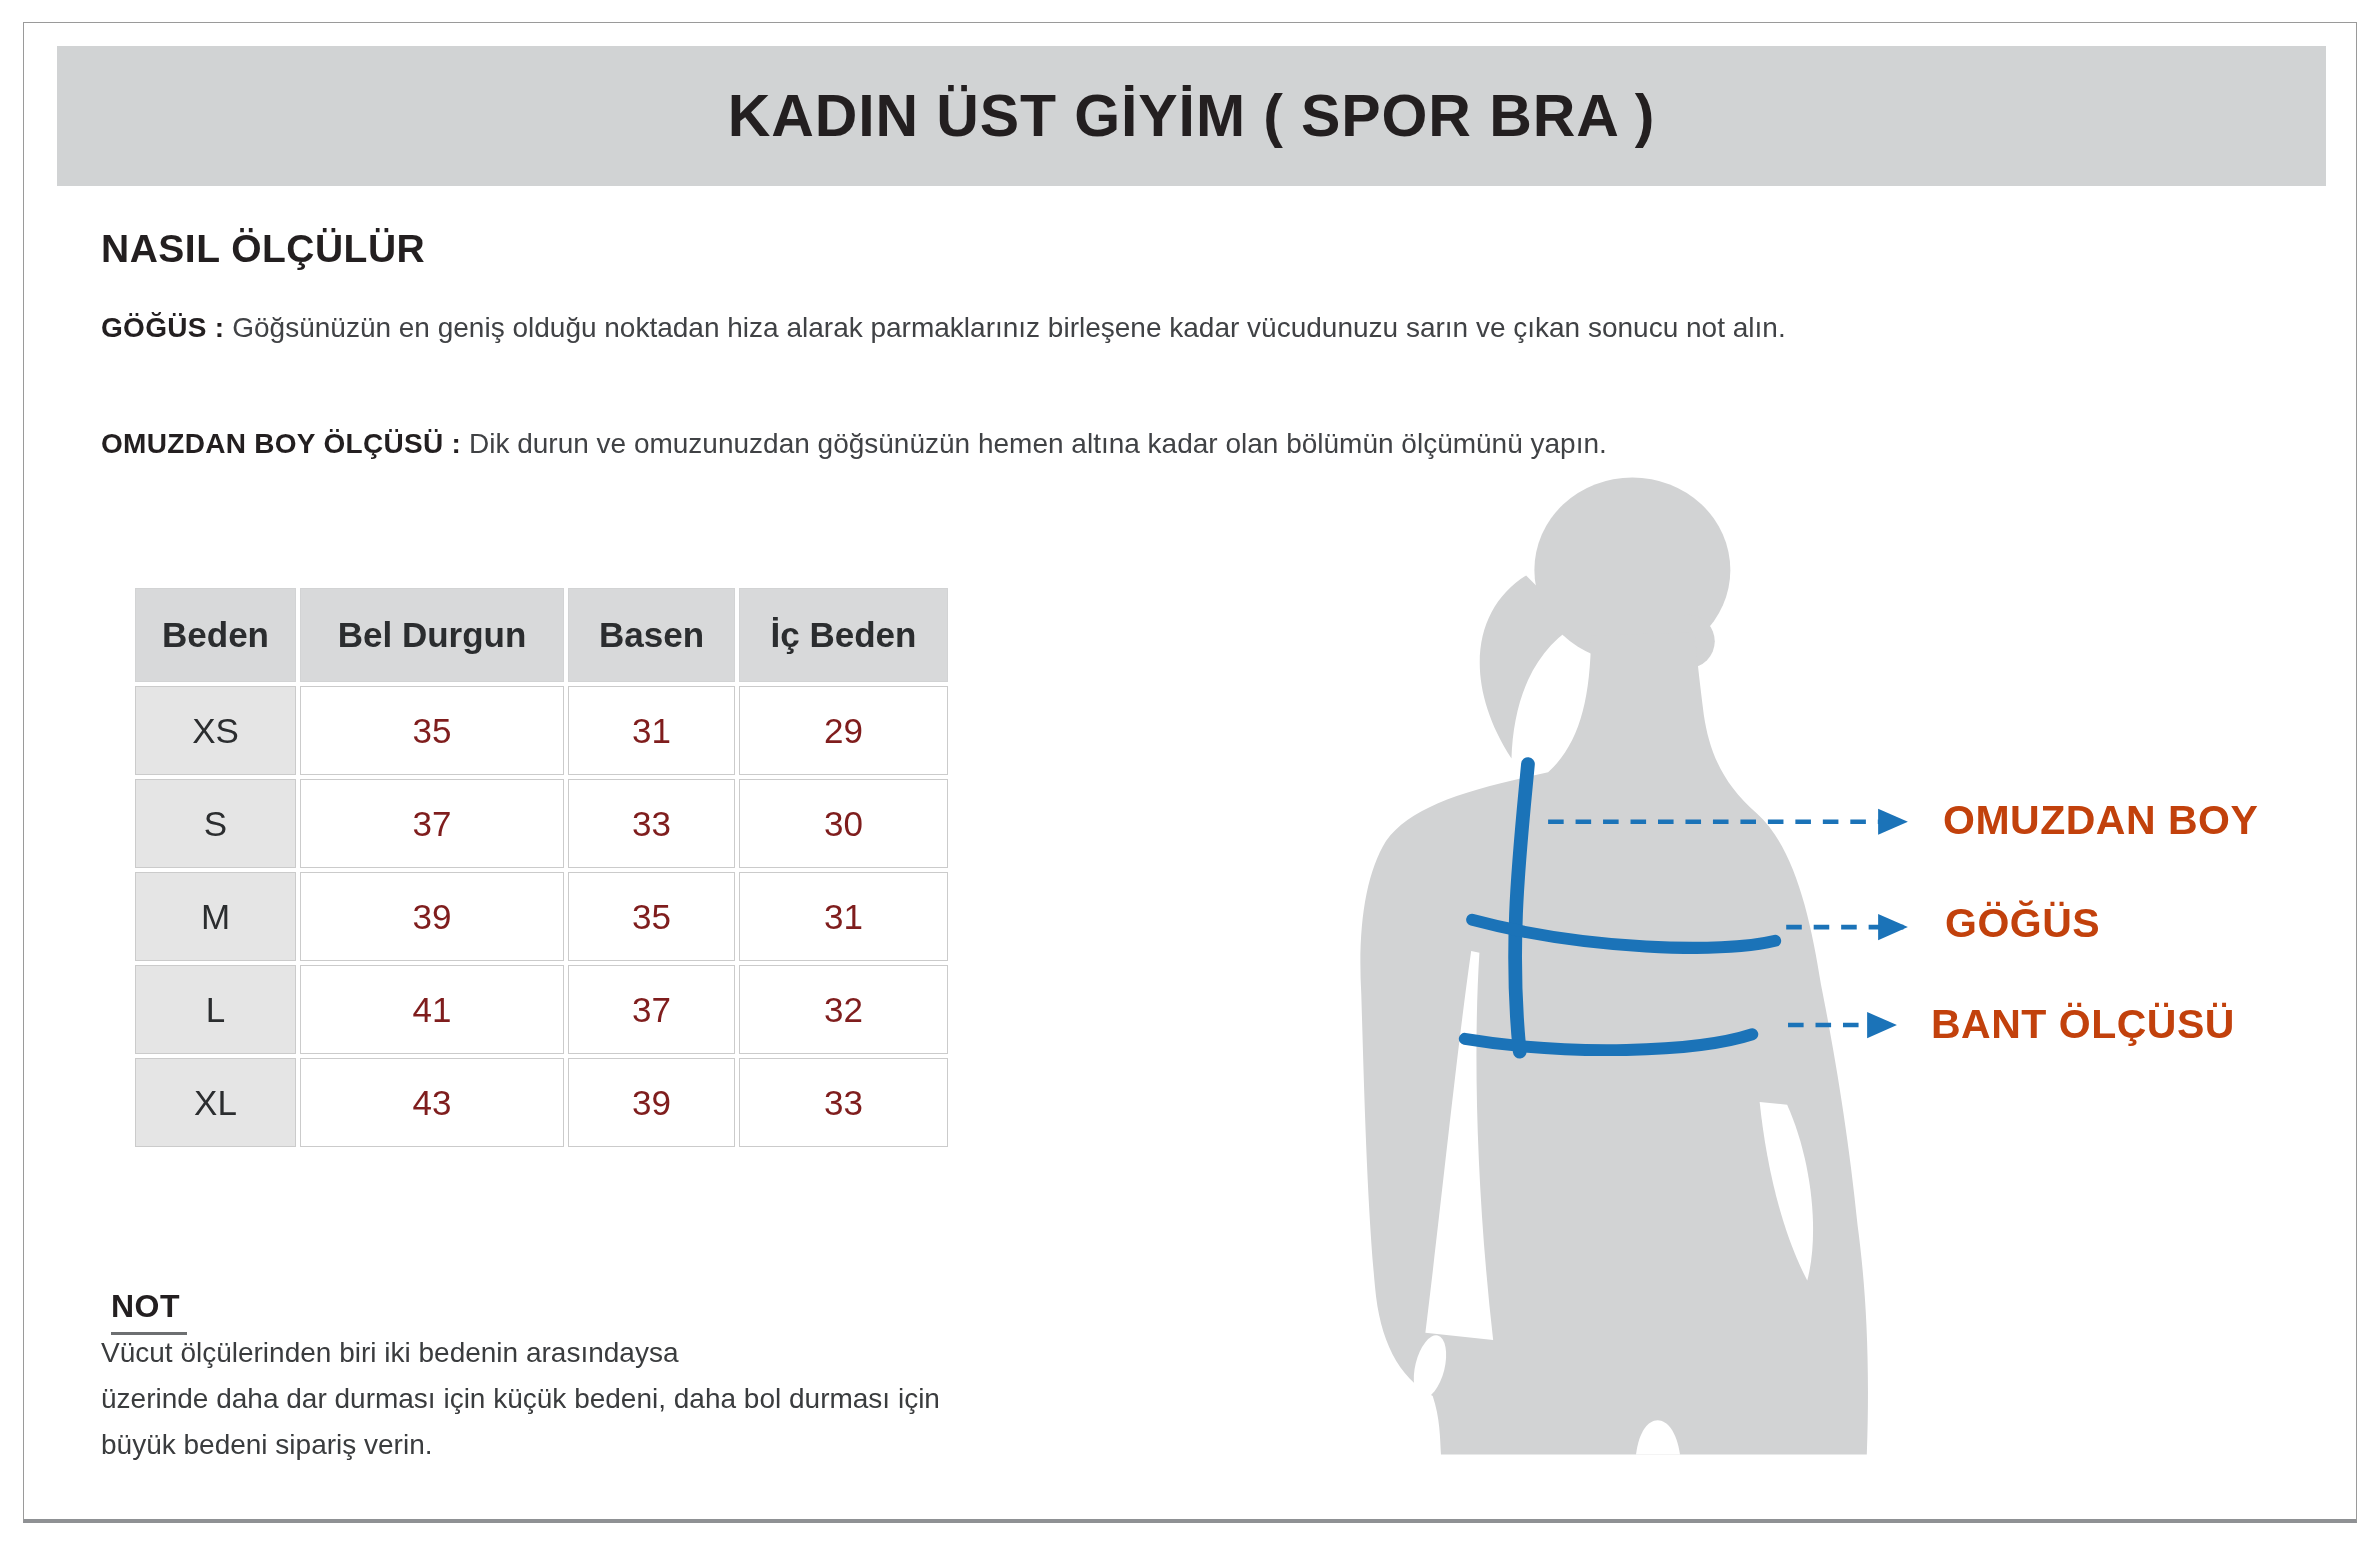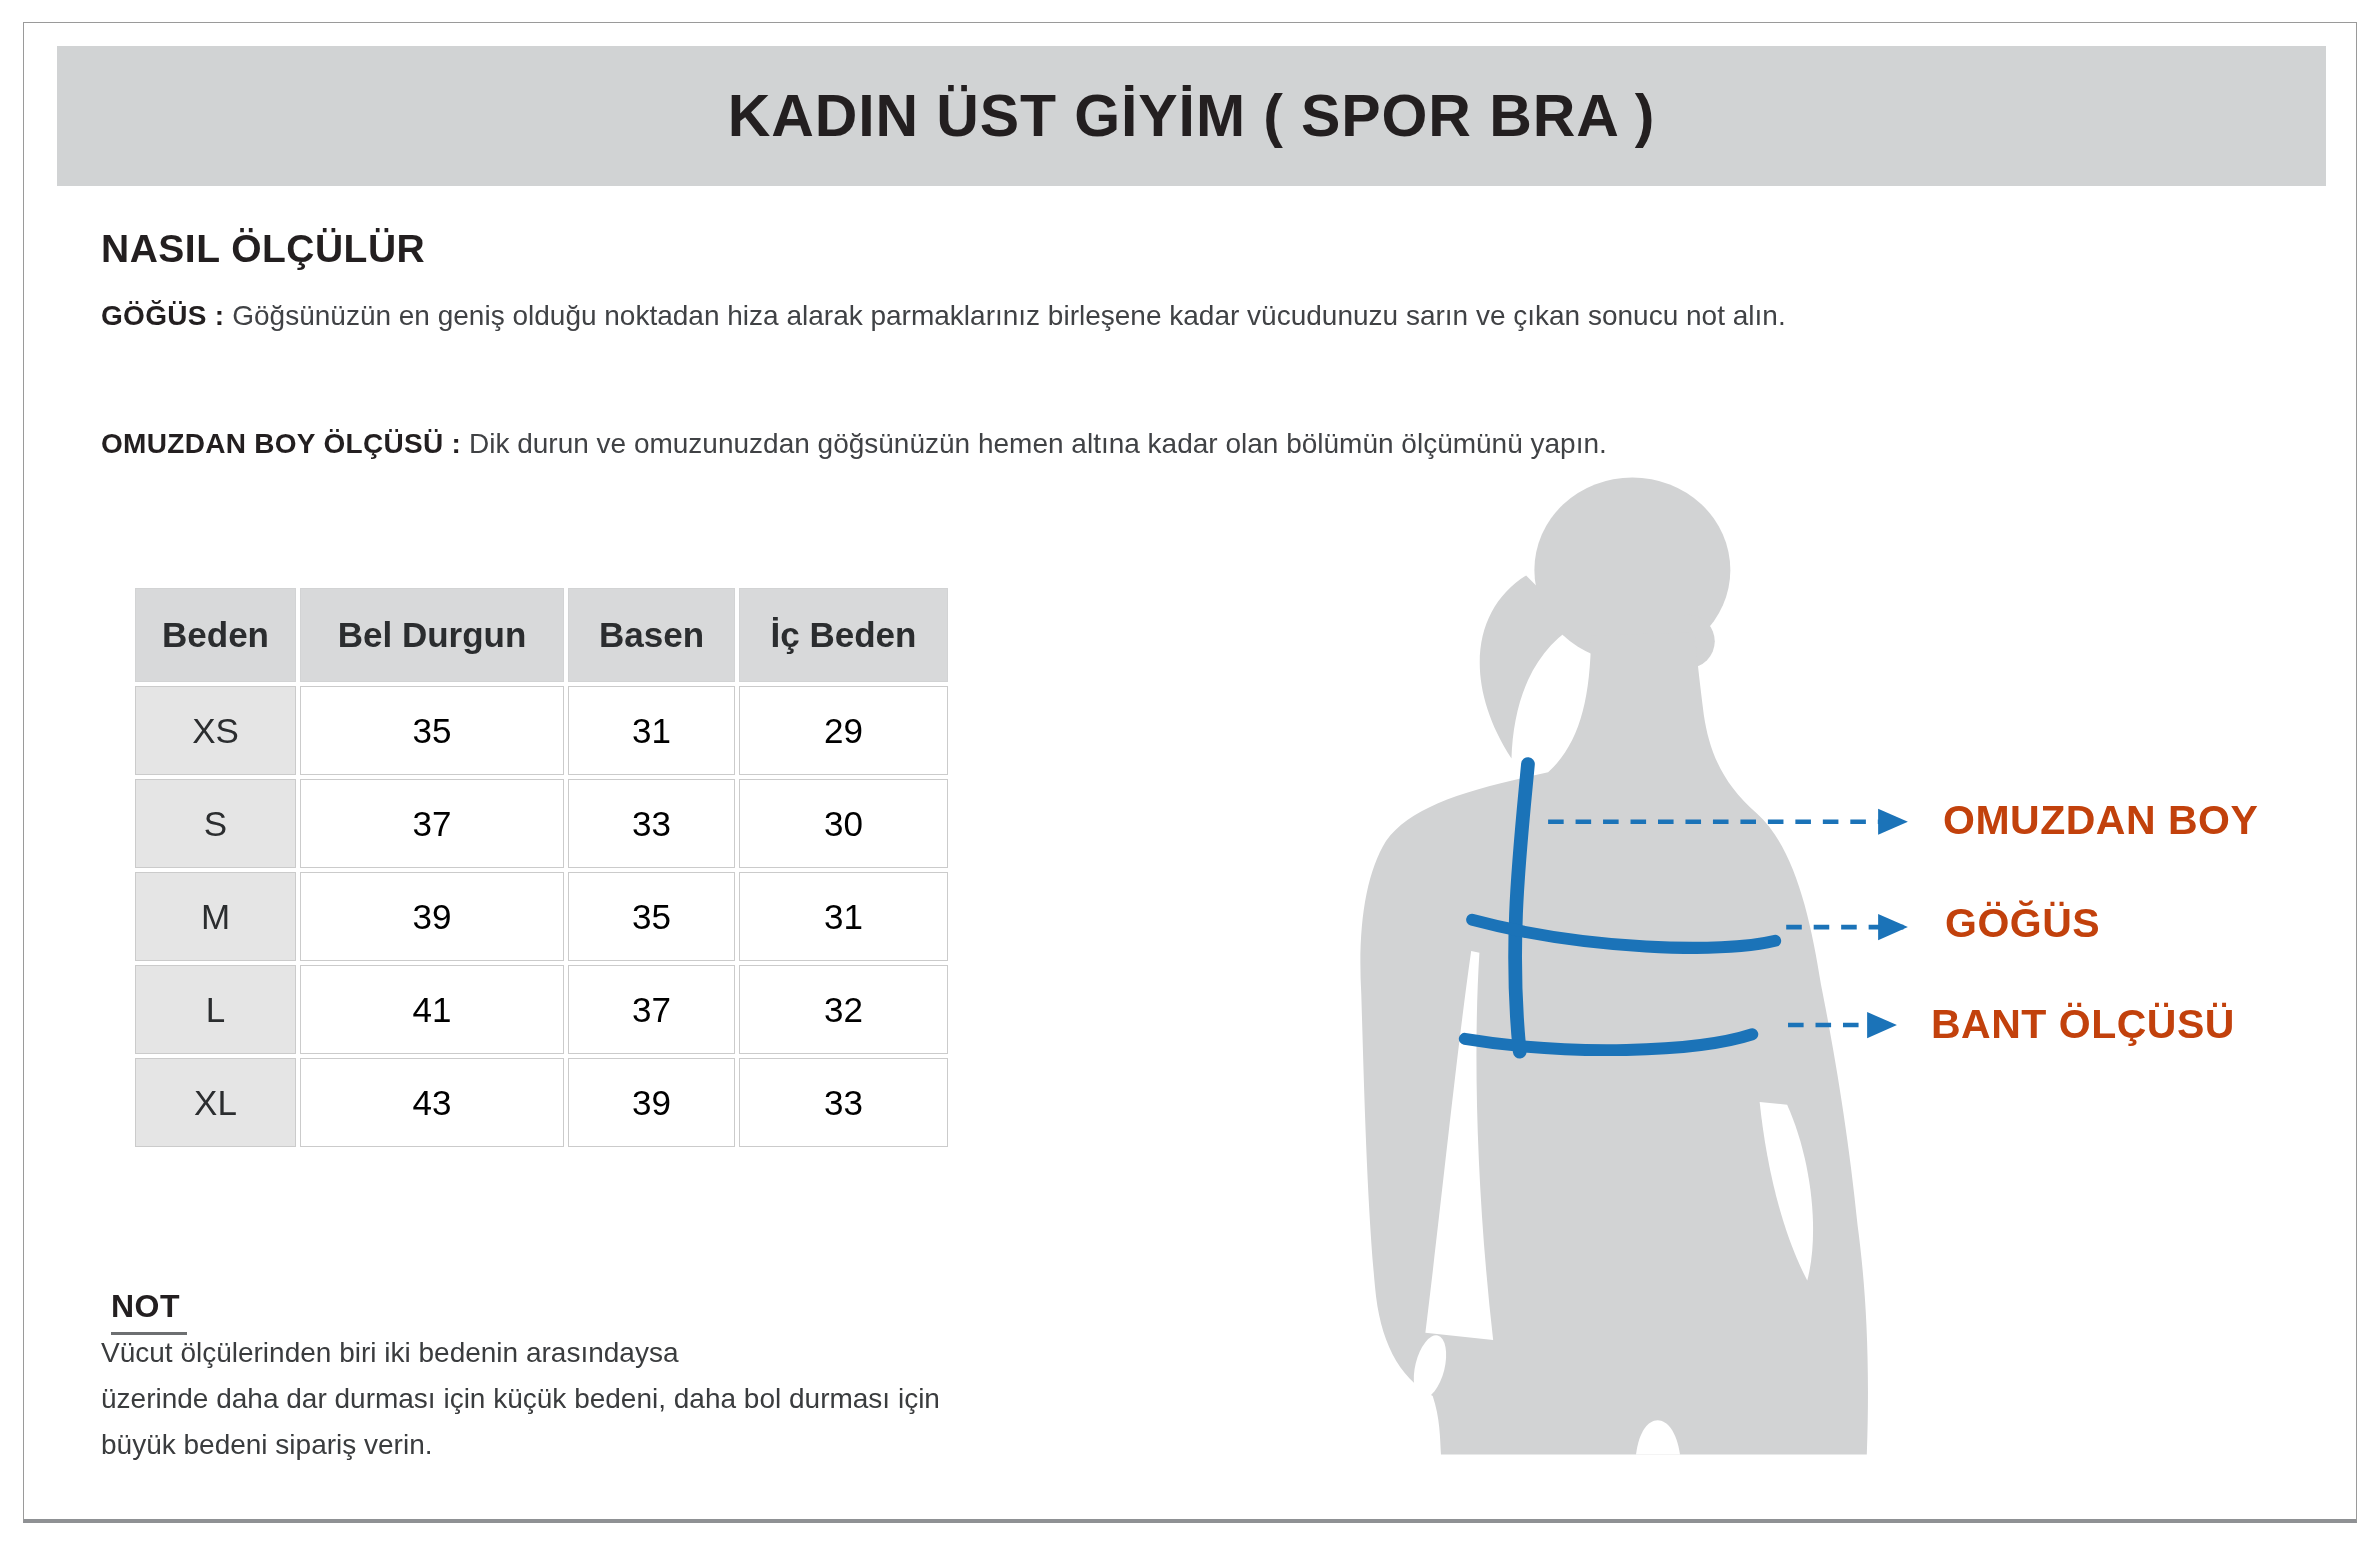--- a/index.html
+++ b/index.html
@@ -18,42 +18,42 @@
   }
   .banner h1{
     margin:0;font-size:59px;font-weight:800;letter-spacing:0.9px;color:#231f20;
   }
   .howto-heading{
     position:absolute;left:101px;top:227px;margin:0;
     font-size:39px;font-weight:800;letter-spacing:0.5px;color:#231f20;
   }
   .instr{position:absolute;left:101px;margin:0;font-size:28px;line-height:37px;color:#404245;font-weight:400;white-space:nowrap;}
   .instr b{color:#231f20;font-weight:800;letter-spacing:0.3px;}
-  .instr-1{top:297px;}
+  .instr-1{top:309px;}
   .instr-2{top:361px;}
   .instr-3{top:425px;}
 
   table.size-table{
     position:absolute;left:131px;top:584px;
     border-collapse:separate;border-spacing:4.6px;table-layout:fixed;
   }
   table.size-table th,table.size-table td{
     text-align:center;vertical-align:middle;font-size:35px;
   }
   table.size-table thead th{
     background:#d8d9da;border:1.8px solid #d2d3d4;height:90px;
     font-weight:800;color:#2b2d2f;
   }
   table.size-table tbody th{
     background:#e5e5e5;border:1.8px solid #cbcbcb;height:85px;
     font-weight:400;color:#2b2d2f;
   }
   table.size-table tbody td{
     background:#ffffff;border:1.8px solid #cbcbcb;height:85px;
-    font-weight:400;color:#000000;
+    font-weight:400;color:#7f1d1d;
   }
   .col-beden{width:161px;} .col-bel{width:264px;} .col-basen{width:167px;} .col-ic{width:209px;}
 
   .note-heading{
     position:absolute;left:101px;top:1278px;margin:10px;
     font-size:32px;font-weight:800;color:#231f20;letter-spacing:0.5px;
     padding:0 7.3px 7.3px 0;border-bottom:3.7px solid #6d6f71;
   }
   .note-line{position:absolute;left:101px;margin:0;font-size:28px;color:#3a3c3e;white-space:nowrap;}
   .note-1{top:1337px;} .note-2{top:1383px;} .note-3{top:1429px;}

